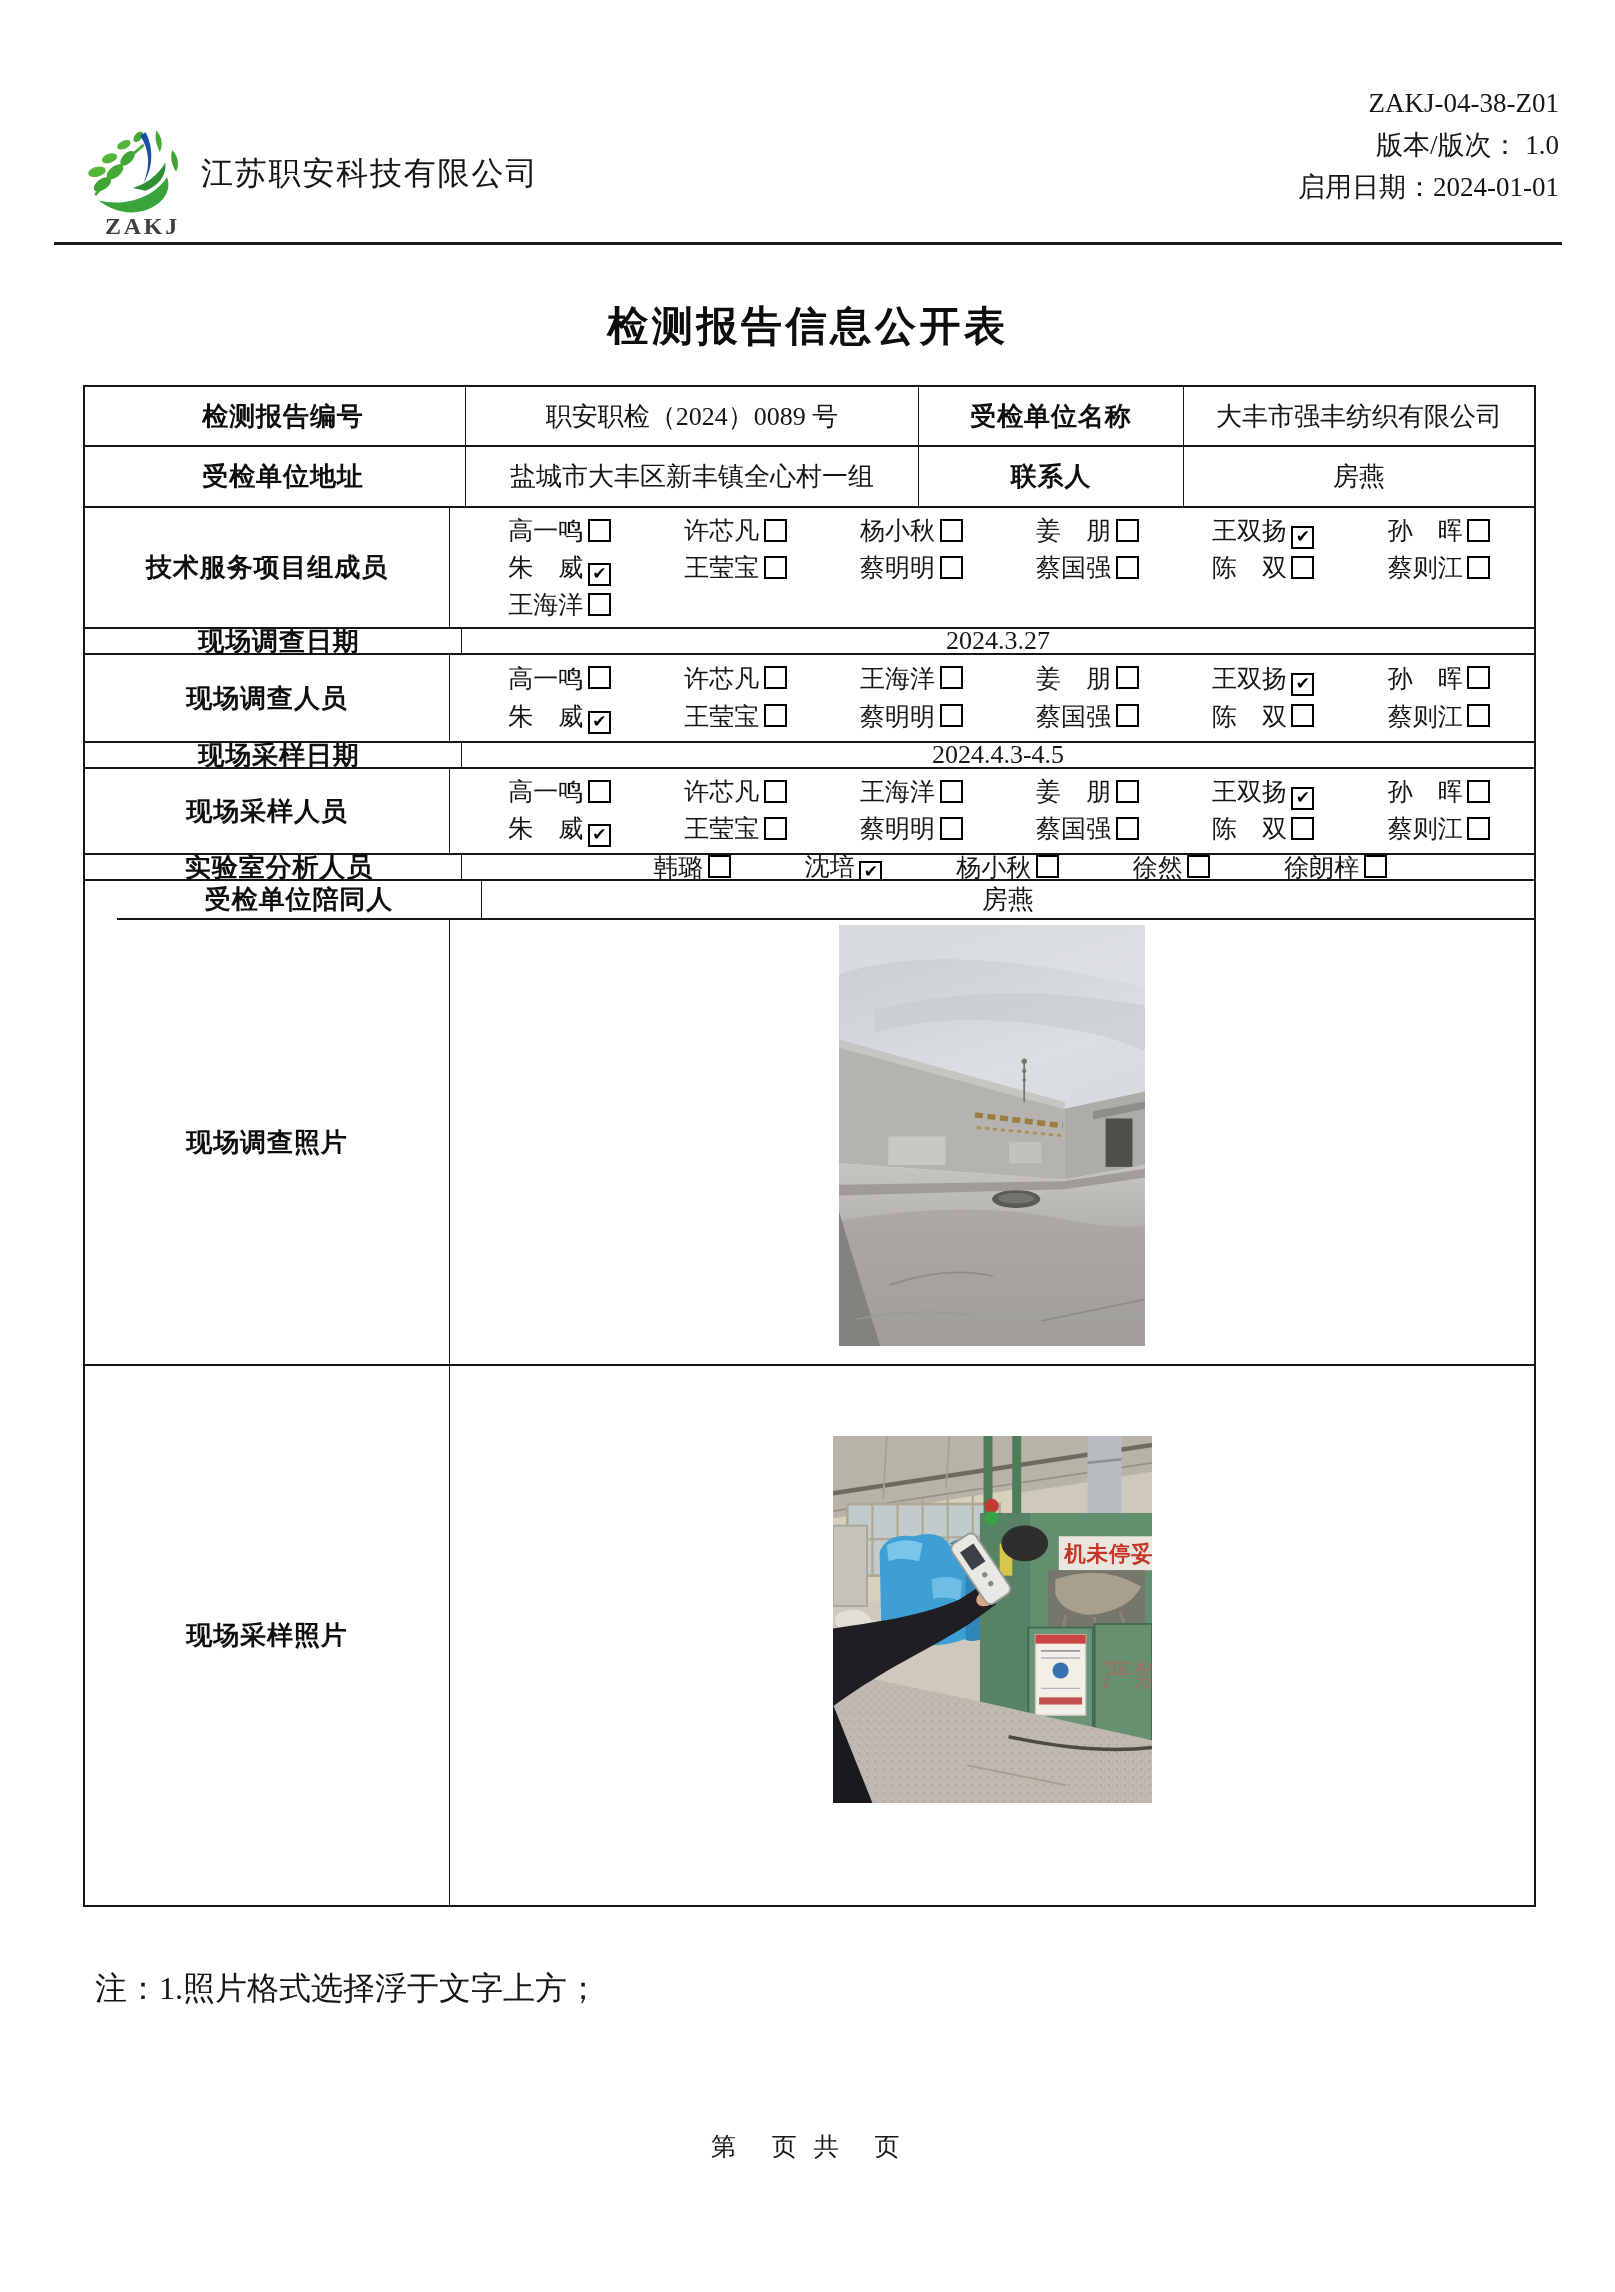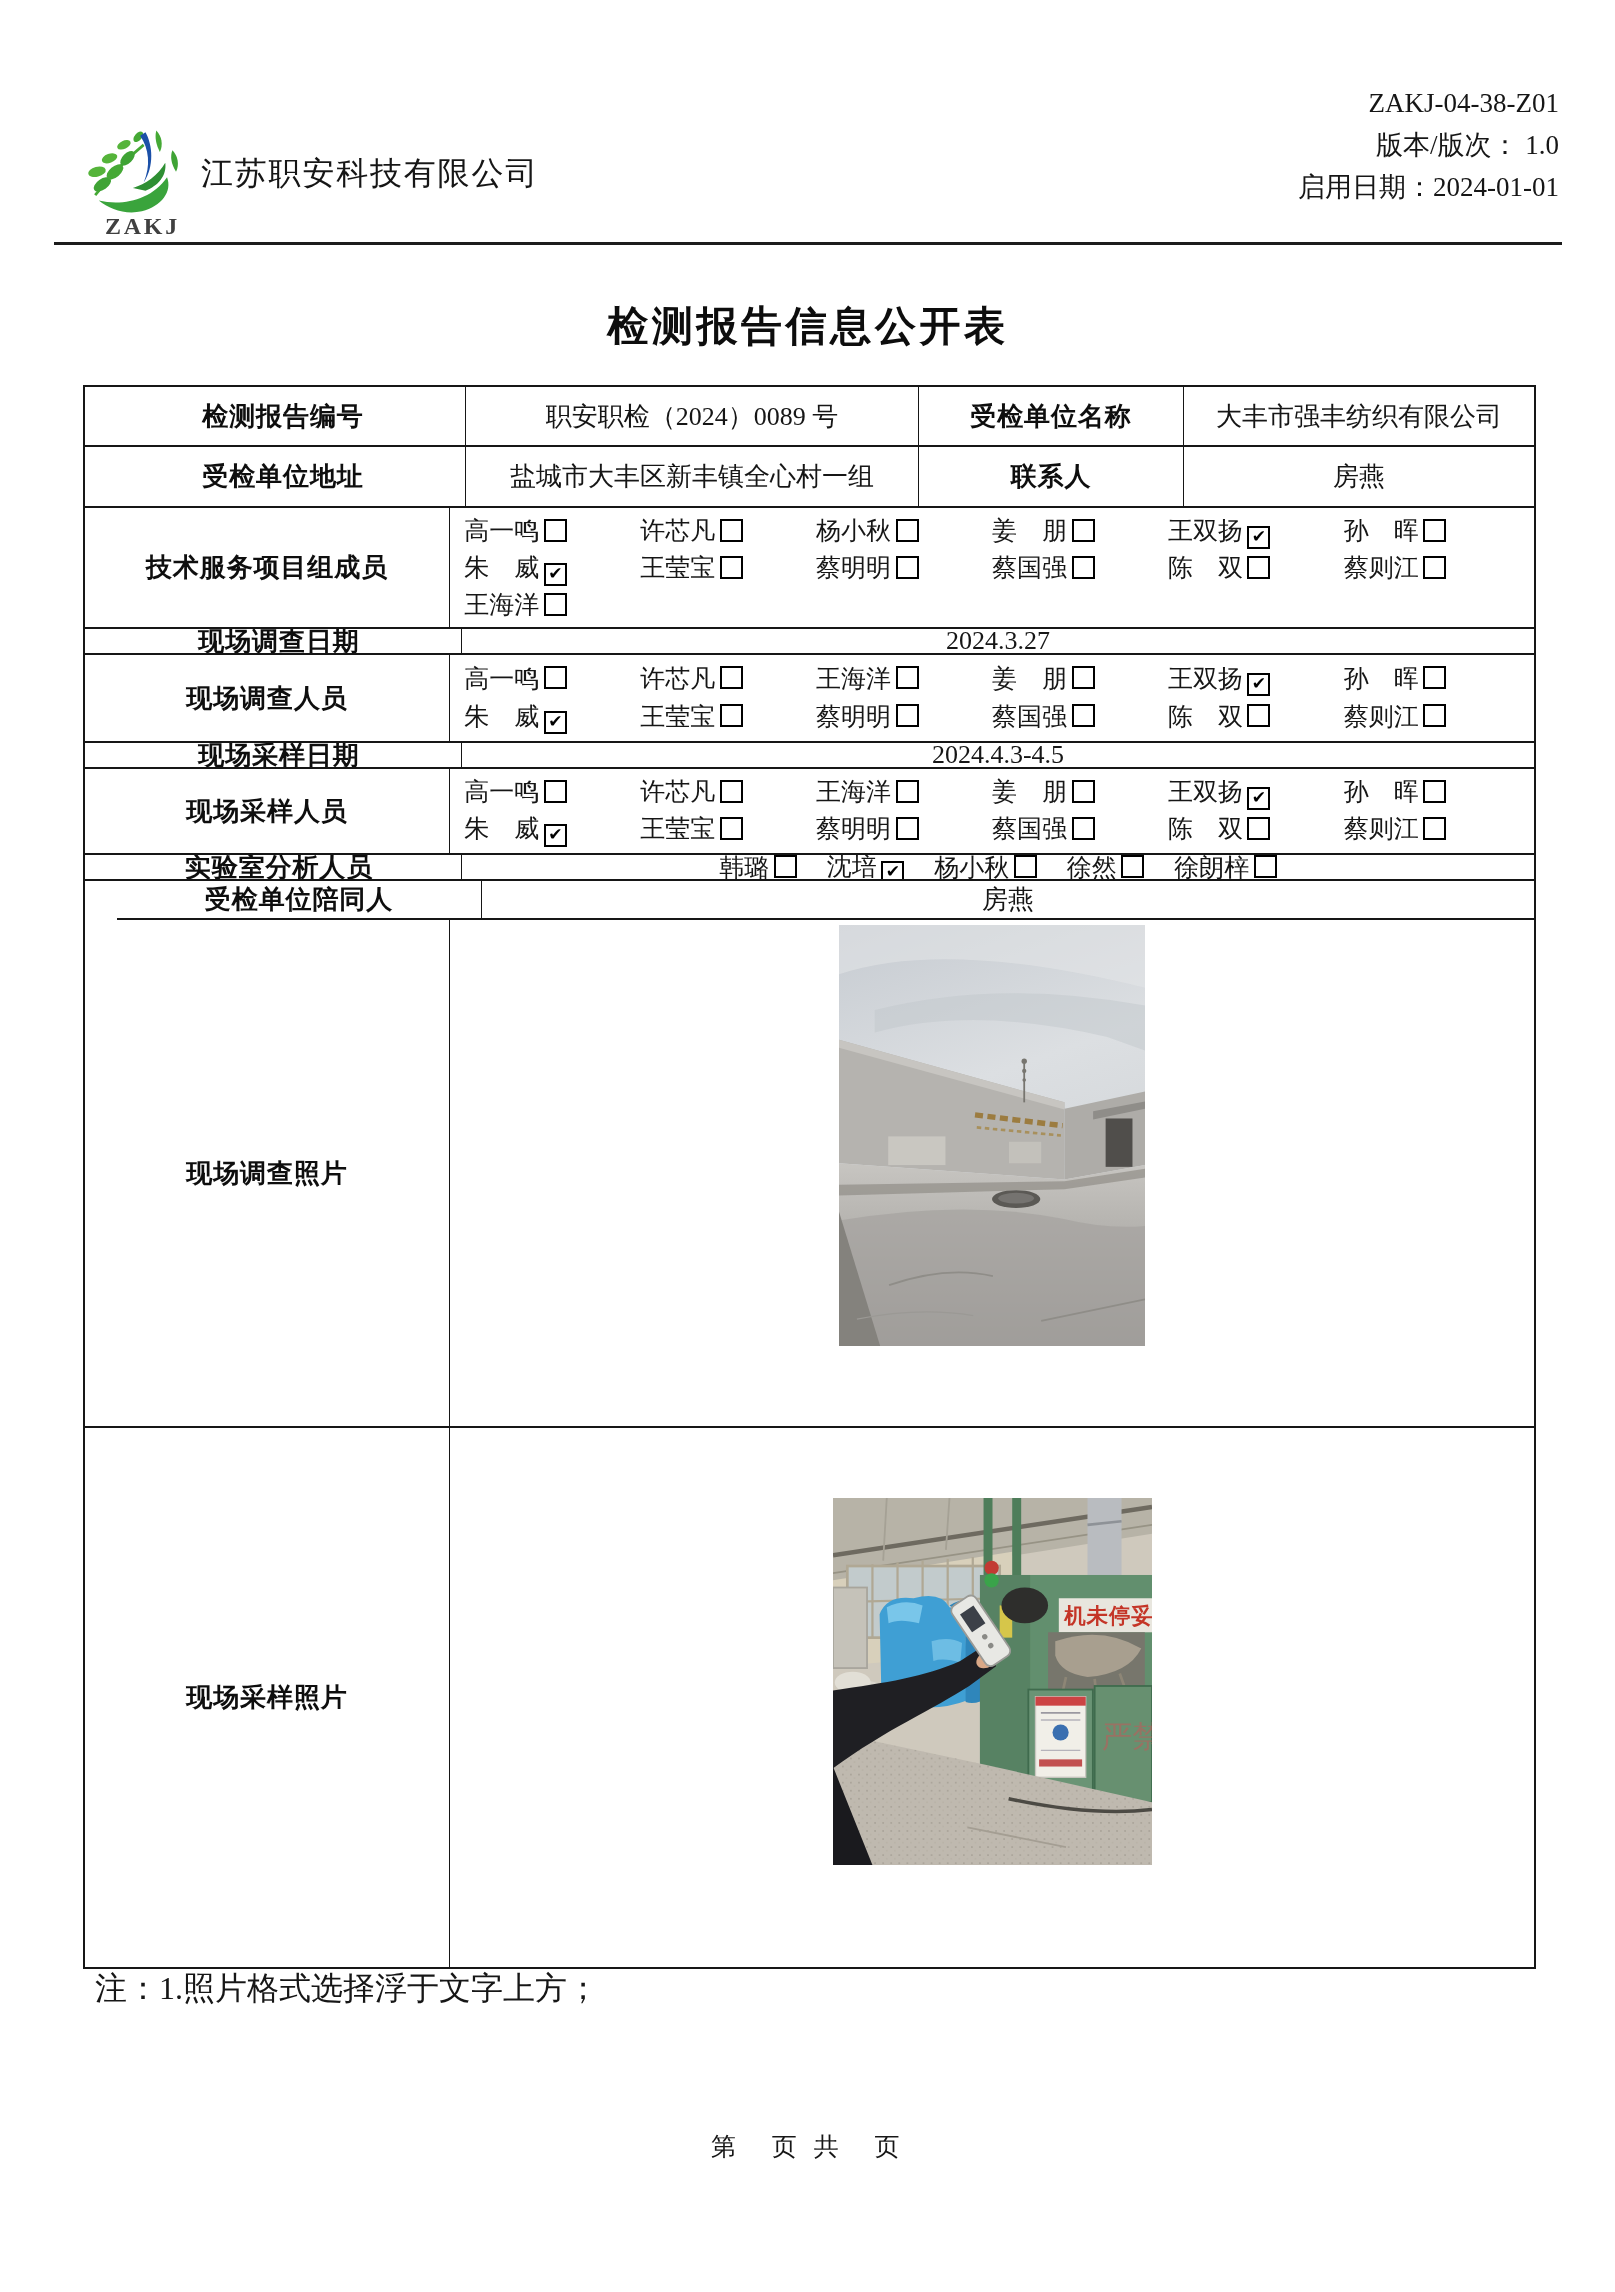--- a/index.html
+++ b/index.html
@@ -24,26 +24,26 @@
   .report-table{position:absolute;left:83px;top:385px;width:1453px;border:2.7px solid #161616;box-sizing:border-box;}
   .trow{display:grid;border-bottom:2.7px solid #161616;box-sizing:border-box;}
   .trow:last-child{border-bottom:none;}
   .cols4{grid-template-columns:365px 453px 265px 1fr;padding-left:16px;}
   .cols2{grid-template-columns:365px 1fr;}
   .cell{border-right:1.8px solid #161616;box-sizing:border-box;display:flex;align-items:center;justify-content:center;overflow:hidden;}
   .cell:last-child{border-right:none;}
   .lbl{font-family:"Liberation Sans",sans-serif;font-weight:bold;font-size:26px;letter-spacing:0.9px;color:#0e0e0e;text-align:center;}
   .val{font-size:26px;color:#161616;text-align:center;}
   .h67{height:60px;} .h68{height:61px;} .h135{height:121px;} .h47{height:26px;padding-left:12px;}
-  .h98{height:88px;} .h96{height:86px;} .h43{height:39px;margin-left:32px;} .h498{height:508px;} .h602{height:539px;}
+  .h98{height:88px;} .h96{height:86px;} .h43{height:39px;margin-left:32px;} .h498{height:446px;} .h602{height:539px;}
 
   
   .member-cell{display:flex;flex-direction:column;justify-content:space-evenly;align-items:stretch;padding:3.6px 14.3px;}
   .member-line{display:grid;grid-template-columns:repeat(6,1fr);}
-  .member{white-space:nowrap;font-size:25px;color:#161616;}
+  .member{white-space:nowrap;font-size:25px;color:#161616;margin-left:44px;}
   .cb{display:inline-block;width:19px;height:19px;border:2.7px solid #000;margin-left:4.5px;
       vertical-align:-2.7px;text-align:center;line-height:16px;font-size:17px;font-weight:bold;
       font-family:"DejaVu Sans",sans-serif;color:#000;}
   .lab-cell{display:flex;flex-direction:row;justify-content:center;align-items:center;gap:30px;}
 
   
   .photo-cell{display:flex;align-items:flex-start;justify-content:center;}
   .photo1-frame{width:306px;height:421px;margin-top:5.4px;}
   .photo2-frame{width:319px;height:367px;margin-top:70px;}
   .photo1-frame svg,.photo2-frame svg{display:block;width:100%;height:100%;}

